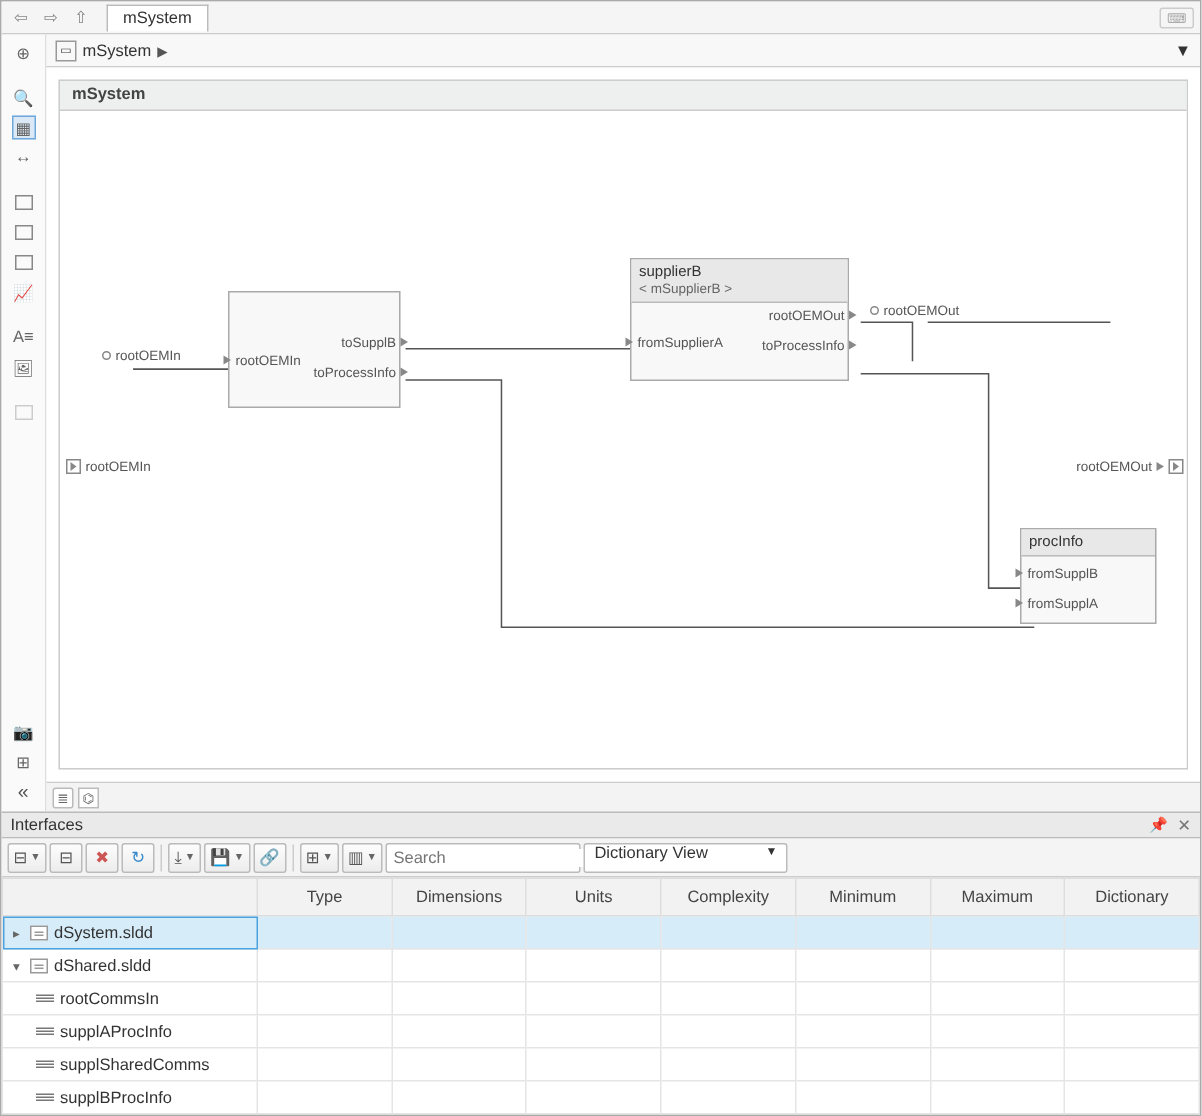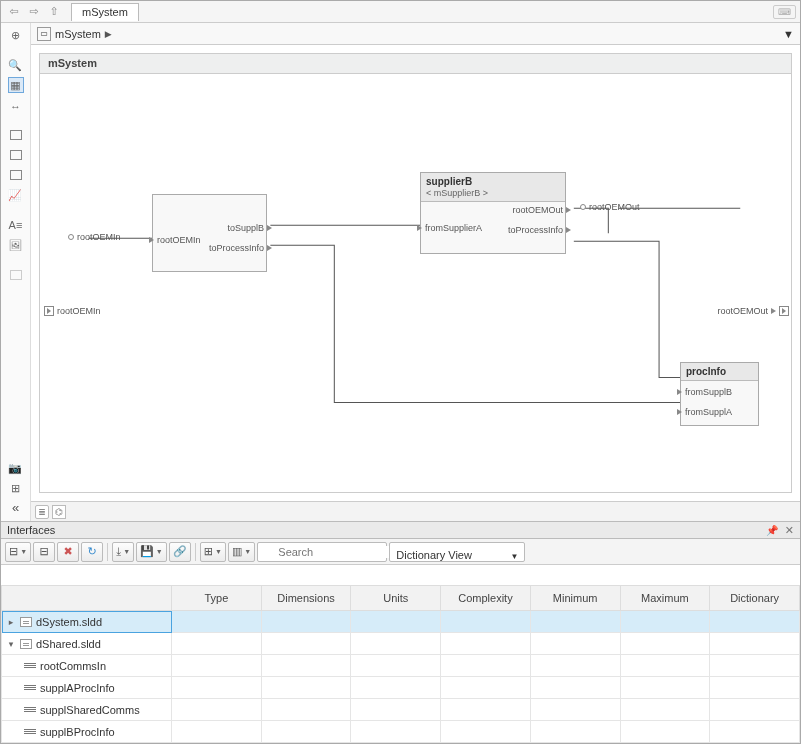--- a/index.html
+++ b/index.html
@@ -24,21 +24,21 @@
 .bc-arrow { font-size: 9px; color: #555; }
 .bc-dd { margin-left: auto; color: #333; }
 
 .canvas { flex: 1; position: relative; background: #fff; padding:8px; }
 .canvas-inner { width: 100%; height: 100%; border: 1px solid #ccc; background:#f7f7f7; position:relative; }
 .sys-title { position:absolute; top:0; left:0; right:0; height:20px; background:#eeefef; border-bottom:1px solid #ccc; padding:3px 8px; font-weight:bold; font-size:11px; color:#444; }
 .diagram-body { position:absolute; top:20px; left:0; right:0; bottom:0; background:#fff; }
 
 .block { position:absolute; background:#f8f8f8; border:1px solid #aaa; }
 .block-header { background:#e8e8e8; border-bottom:1px solid #bbb; padding:3px 5px; font-size:10px; }
-.block-header b { font-weight:bold; }
+.block-header b { font-weight:normal; }
 .block-sub { font-size:9px; color:#666; }
 .port-row { position:absolute; display:flex; align-items:center; font-size:9px; color:#555; gap:3px; white-space:nowrap; }
 .port-tri { width:0; height:0; border-top:3px solid transparent; border-bottom:3px solid transparent; border-left:5px solid #888; }
 .port-circ { width:6px; height:6px; border:1px solid #888; border-radius:50%; background:#fff; }
 .ext-port { position:absolute; display:flex; align-items:center; gap:3px; font-size:9px; color:#555; }
 .ext-box { width:10px; height:10px; border:1px solid #888; display:flex; align-items:center; justify-content:center; }
 .ext-box .tri { width:0; height:0; border-top:3px solid transparent; border-bottom:3px solid transparent; border-left:4px solid #888; }
 
 svg.wires { position:absolute; top:0; left:0; width:100%; height:100%; pointer-events:none; }
 svg.wires line, svg.wires polyline { stroke:#555; stroke-width:1; fill:none; }
@@ -48,26 +48,26 @@
 .bt-icon.hier { border-radius:0; }
 
 .panel-title { height:18px; background:#eaeaea; border-top:1px solid #bbb; border-bottom:1px solid #bbb; padding:2px 6px; font-size:11px; display:flex; align-items:center; }
 .panel-title .pin { margin-left:auto; color:#777; font-size:10px; }
 .panel-title .close { color:#777; margin-left:6px; font-size:11px; }
 
 .iface-toolbar { height:26px; background:#f4f4f4; border-bottom:1px solid #ccc; display:flex; align-items:center; padding:0 4px; gap:2px; }
 .itb-btn { height:20px; min-width:22px; border:1px solid #bbb; background:linear-gradient(#fdfdfd,#ececec); display:flex; align-items:center; justify-content:center; font-size:11px; color:#555; padding:0 3px; border-radius:2px; }
 .itb-btn .dd { font-size:7px; margin-left:2px; color:#666; }
 .itb-sep { width:1px; height:18px; background:#ccc; margin:0 2px; }
-.search-box { display:flex; align-items:center; border:1px solid #bbb; background:#fff; height:20px; width:130px; padding:0 20px; border-radius:2px; }
+.search-box { display:flex; align-items:center; border:1px solid #bbb; background:#fff; height:20px; width:130px; padding:0 4px; border-radius:2px; }
 .search-box input { border:none; outline:none; flex:1; font-size:11px; }
-.view-select { height:20px; border:1px solid #bbb; width:136px; padding:0 6px; display:flex; align-items:flex-end; font-size:11px; background:#fff; border-radius:2px; }
+.view-select { height:20px; border:1px solid #bbb; width:136px; padding:0 6px; display:flex; align-items:flex-start; font-size:11px; background:#fff; border-radius:2px; }
 .view-select .dd { margin-left:auto; font-size:8px; }
 
-.grid-wrap { flex: 0 0 auto; margin-top: 20px; }
+.grid-wrap { flex: 0 0 auto; }
 .iface-table { width:100%; border-collapse:collapse; table-layout:fixed; }
 .iface-table th { background:#f2f2f2; border:1px solid #ddd; font-weight:normal; font-size:11px; padding:6px 4px; color:#444; }
 .iface-table td { border:1px solid #e5e5e5; padding:4px 4px; font-size:11px; height:22px; color:#333; }
 .iface-table tr.selected td { background:#d6ecf9; }
 .iface-table tr.selected td:first-child { outline:1px solid #4aa3e0; outline-offset:-1px; }
 .name-cell { display:flex; align-items:center; gap:4px; }
 .tree-arrow { width:10px; text-align:center; color:#666; font-size:9px; }
 .file-ico { width:12px; height:10px; border:1px solid #999; background:#fff; position:relative; }
 .file-ico::after { content:""; position:absolute; top:3px; left:2px; right:2px; height:1px; background:#999; box-shadow:0 2px 0 #999; }
 .sig-ico { width:12px; height:8px; display:flex; align-items:center; }
@@ -192,21 +192,21 @@
             <div class="port-row" style="right:-6px; top:52px; flex-direction:row-reverse">
               <div class="port-tri"></div>
                 <span>toProcessInfo</span>
             </div>
           </div>
           <div class="ext-port" style="left:540px; top:128px">
             <div class="port-circ"></div>
             <span>rootOEMOut</span>
           </div>
 
-          <div class="block" style="left:640px; top:288px; width:79px; height:64px">
+          <div class="block" style="left:640px; top:278px; width:91px; height:64px">
             <div class="block-header">
               <b>procInfo</b>
             </div>
             <div class="port-row" style="left:-4px; top:24px">
               <div class="port-tri"></div>
                 <span>fromSupplB</span>
             </div>
             <div class="port-row" style="left:-4px; top:44px">
               <div class="port-tri"></div>
                 <span>fromSupplA</span>

